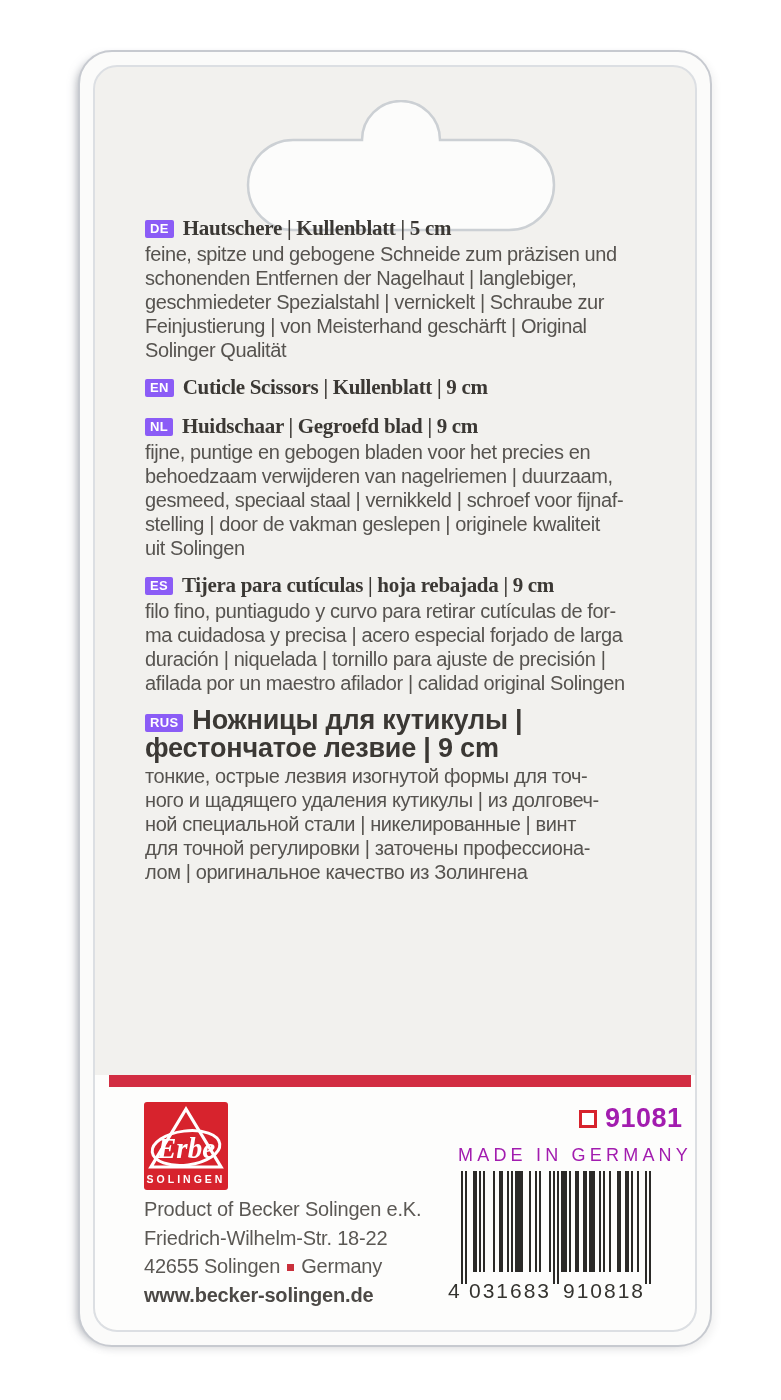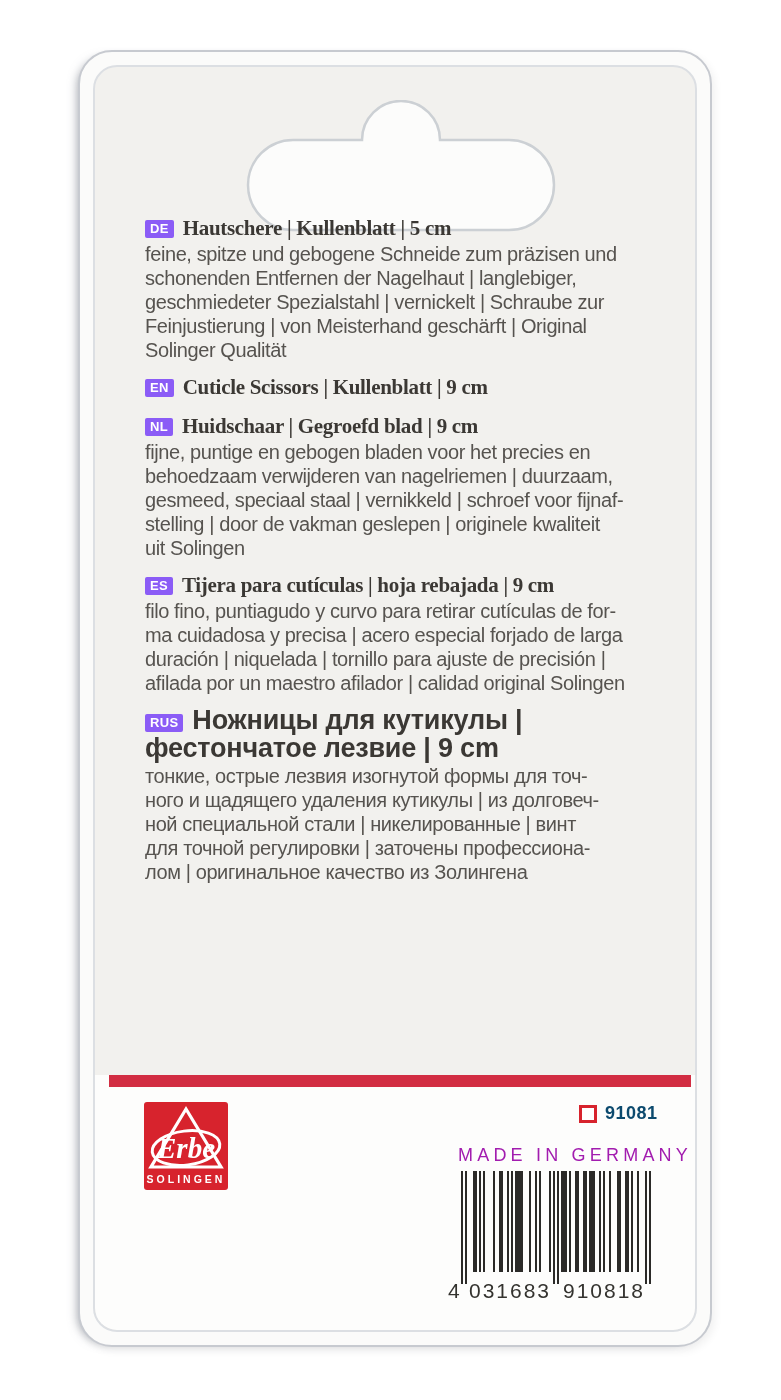--- a/index.html
+++ b/index.html
@@ -49,21 +49,21 @@
   .bottom-zone{
     position:absolute;left:0;right:0;top:1008px;bottom:0;
     background:#fdfdfc;border-radius:0 0 22px 22px;
   }
   .red-bar{position:absolute;left:14px;right:4px;top:1008px;height:12px;background:#d22d42;}
 
   .brand-logo{position:absolute;left:49px;top:1035px;width:84px;height:88px;}
 
   .item-no{position:absolute;left:484px;top:1036px;display:flex;align-items:center;}
   .item-square{width:12px;height:12px;border:3.5px solid #d7232d;background:#fff;margin-right:8px;}
-  .item-num{font-size:18px;font-weight:bold;color:#0c4a6e;letter-spacing:.5px;}
+  .item-num{font-size:27px;font-weight:bold;color:#a21caf;letter-spacing:.5px;}
 
   .made-in{
     position:absolute;left:363px;top:1078px;width:300px;
     font-size:18px;letter-spacing:4.2px;color:#a21caf;
   }
 
   .barcode{position:absolute;left:351px;top:1104px;width:212px;height:130px;}
   .bc-num{font-family:"Liberation Sans","DejaVu Sans",sans-serif;font-size:21px;fill:#34332f;}
 
   .address{position:absolute;left:49px;top:1128px;font-size:20px;line-height:28.5px;color:#5b5854;letter-spacing:-.2px;}
@@ -171,15 +171,21 @@
         <rect x="157" y="0" width="2" height="101" fill="#2b2a28"></rect>
         <rect x="163" y="0" width="2" height="101" fill="#2b2a28"></rect>
         <rect x="171" y="0" width="4" height="101" fill="#2b2a28"></rect>
         <rect x="179" y="0" width="4" height="101" fill="#2b2a28"></rect>
         <rect x="185" y="0" width="2" height="101" fill="#2b2a28"></rect>
         <rect x="191" y="0" width="2" height="101" fill="#2b2a28"></rect>
         <rect x="199" y="0" width="2" height="113" fill="#2b2a28"></rect>
         <rect x="203" y="0" width="2" height="113" fill="#2b2a28"></rect>
       </svg>
 
+    <div class="address">
+      <div>Product of Becker Solingen e.K.</div>
+      <div>Friedrich-Wilhelm-Str. 18-22</div>
+      <div><span>42655 Solingen</span><span class="sq-bullet"></span><span>Germany</span></div>
+      <div class="website">www.becker-solingen.de</div>
+    </div>
 
   </div>
 </div>
 
 </body></html>

